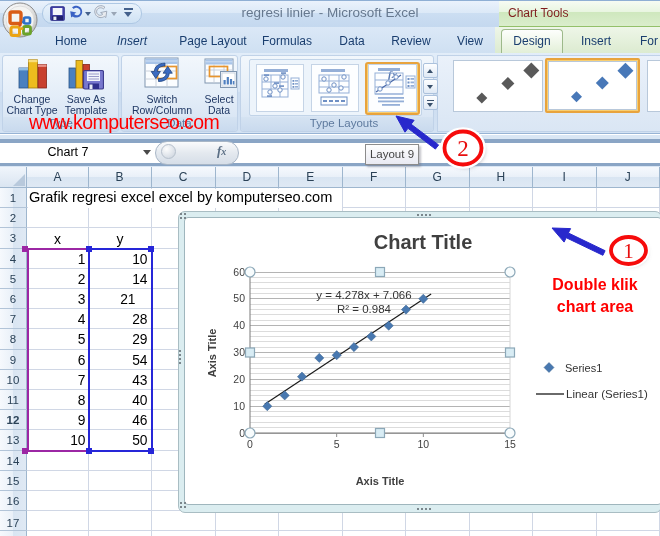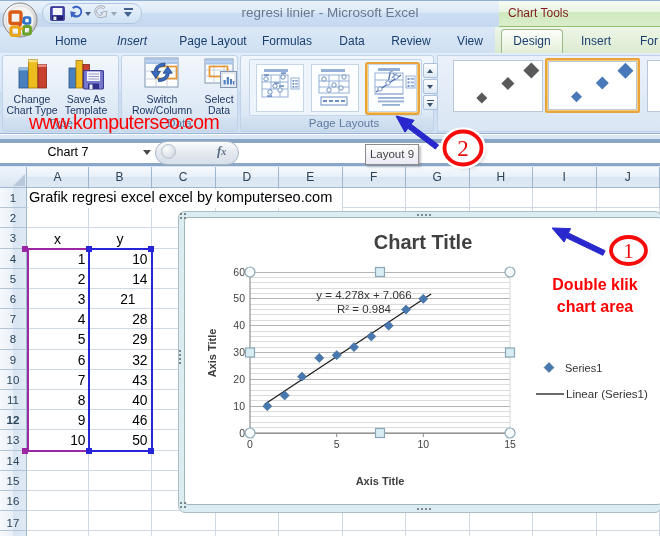--- a/index.html
+++ b/index.html
@@ -153,21 +153,21 @@
 <div id="tab-design" style="left:501px;width:62px;">Design</div>
 <div class="tab" style="left:568px;width:56px;">Insert</div>
 <div class="tab" style="left:640px;width:30px;text-align:left;">For</div>
 <div id="ribbon" class="abs"></div>
 <div id="ribbon-sh" class="abs"></div>
 <div class="group" style="left:2px;width:117px;"></div>
 <div class="grouplabel abs" style="left:3px;top:117px;width:115px;">Type</div>
 <div class="group" style="left:121px;width:117px;"></div>
 <div class="grouplabel abs" style="left:122px;top:117px;width:115px;">Data</div>
 <div class="group" style="left:240px;width:194px;"></div>
-<div class="grouplabel abs" style="left:241px;top:117px;width:192px;text-indent:14px;">Page Layouts</div>
+<div class="grouplabel abs" style="left:241px;top:117px;width:192px;text-indent:14px;">Type Layouts</div>
 <div class="btntext" style="left:2px;top:94px;width:60px;">Change<br>Chart Type</div>
 <div class="btntext" style="left:58px;top:94px;width:56px;">Save As<br>Template</div>
 <div class="btntext" style="left:128px;top:94px;width:68px;">Switch<br>Row/Column</div>
 <div class="btntext" style="left:198px;top:94px;width:42px;">Select<br>Data</div>
 <svg class="abs" style="left:14px;top:59px;z-index:2;" width="34" height="32" viewBox="0 0 34 32">
 <g stroke-width="0.8">
 <rect x="5" y="9" width="9" height="20" fill="#4A80C0" stroke="#2A5488"></rect>
 <rect x="5" y="9" width="9" height="2.4" fill="#8FBCE4" stroke="none"></rect>
 <rect x="14.5" y="0.8" width="9" height="28.2" fill="#EDBC1E" stroke="#A37A0A"></rect>
 <rect x="14.5" y="0.8" width="9" height="2.4" fill="#F8DE7E" stroke="none"></rect>
@@ -428,21 +428,21 @@
 <div class="num" style="left:100px;top:251.6px;width:47.5px;">10</div>
 <div class="num" style="left:40px;top:271.8px;width:45.5px;">2</div>
 <div class="num" style="left:100px;top:271.8px;width:47.5px;">14</div>
 <div class="num" style="left:40px;top:292.0px;width:45.5px;">3</div>
 <div class="num" style="left:88px;top:292.0px;width:47.5px;">21</div>
 <div class="num" style="left:40px;top:312.2px;width:45.5px;">4</div>
 <div class="num" style="left:100px;top:312.2px;width:47.5px;">28</div>
 <div class="num" style="left:40px;top:332.4px;width:45.5px;">5</div>
 <div class="num" style="left:100px;top:332.4px;width:47.5px;">29</div>
 <div class="num" style="left:40px;top:352.6px;width:45.5px;">6</div>
-<div class="num" style="left:100px;top:352.6px;width:47.5px;">32</div>
+<div class="num" style="left:100px;top:352.6px;width:47.5px;">54</div>
 <div class="num" style="left:40px;top:372.79999999999995px;width:45.5px;">7</div>
 <div class="num" style="left:100px;top:372.79999999999995px;width:47.5px;">43</div>
 <div class="num" style="left:40px;top:393.0px;width:45.5px;">8</div>
 <div class="num" style="left:100px;top:393.0px;width:47.5px;">40</div>
 <div class="num" style="left:40px;top:413.2px;width:45.5px;">9</div>
 <div class="num" style="left:100px;top:413.2px;width:47.5px;">46</div>
 <div class="num" style="left:40px;top:433.4px;width:45.5px;">10</div>
 <div class="num" style="left:100px;top:433.4px;width:47.5px;">50</div>
 <div id="selA" class="abs"></div>
 <div id="selB" class="abs"></div>

